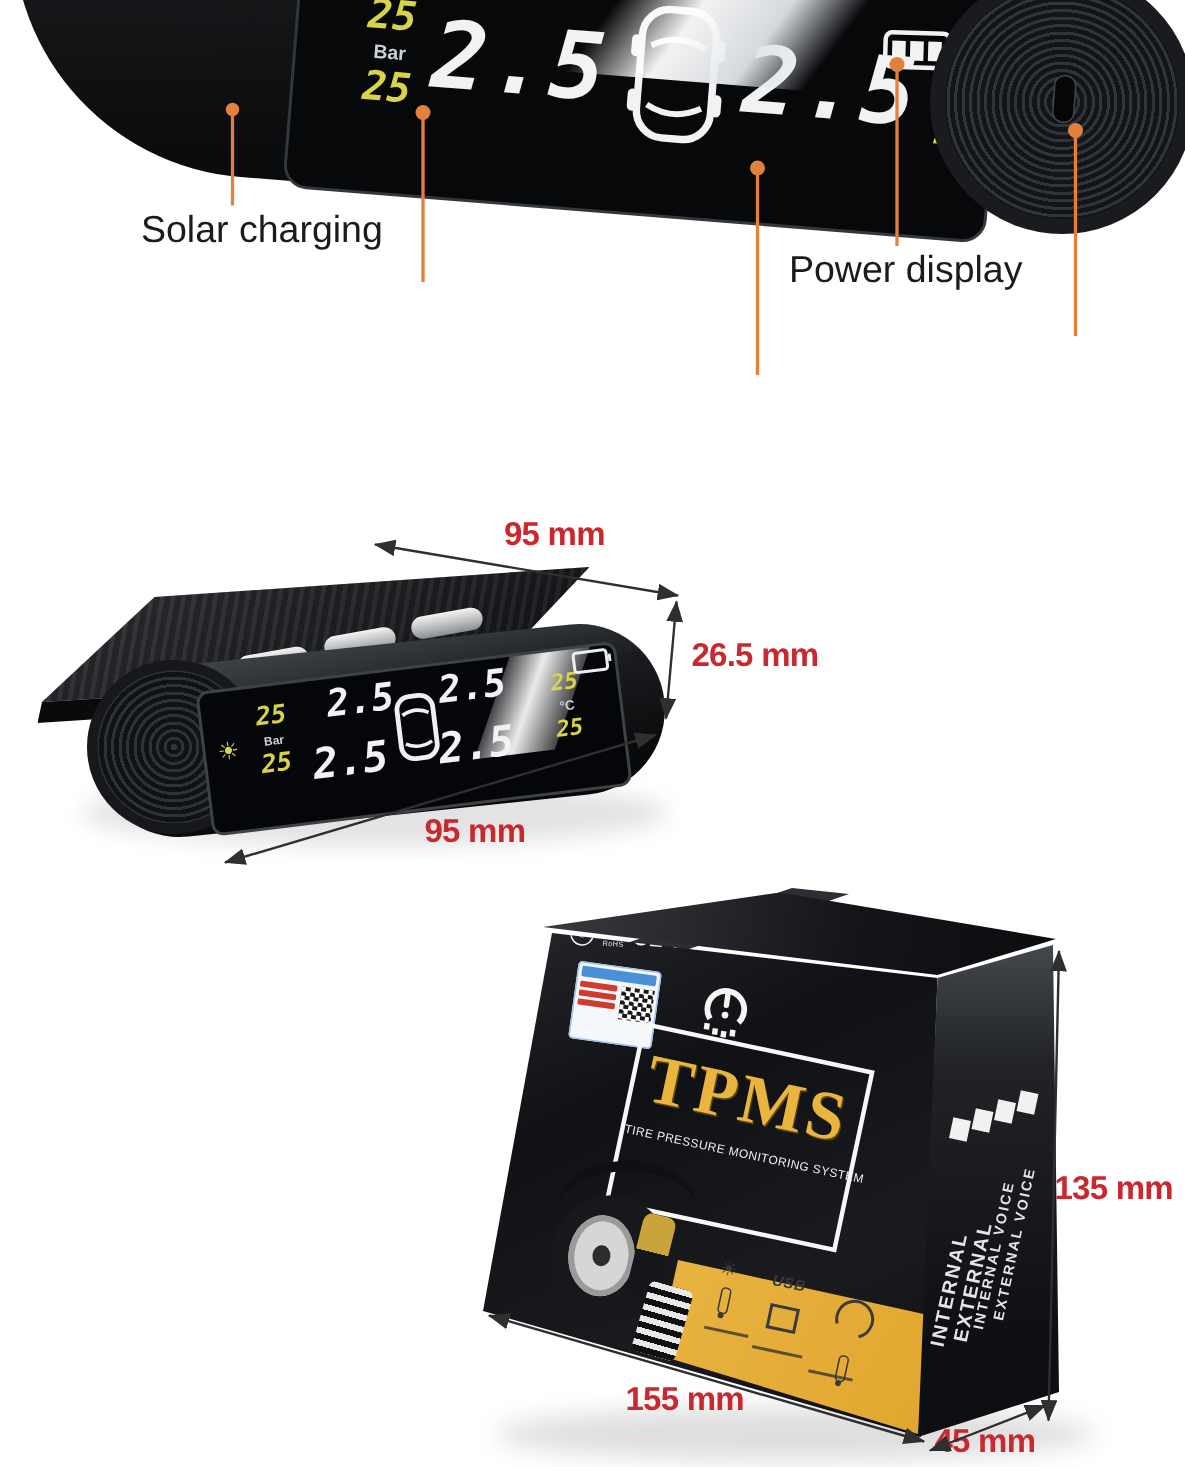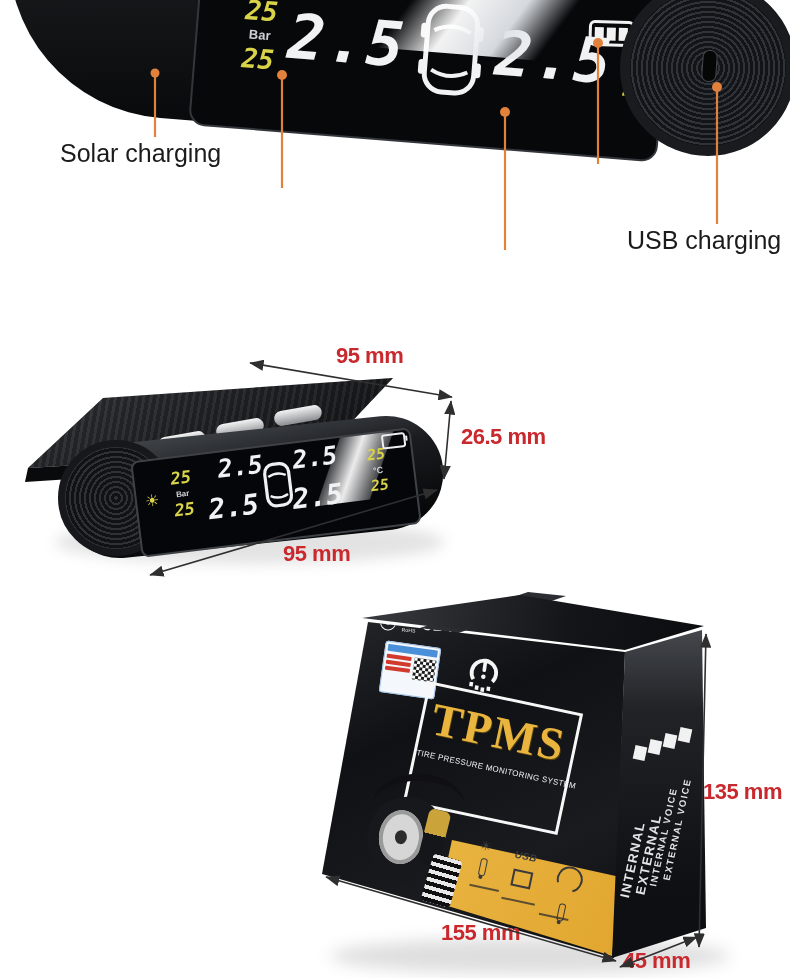--- a/index.html
+++ b/index.html
@@ -179,22 +179,22 @@
           <i></i>
           <i></i>
         </span>
     </div>
 
     <div class="t-gloss"></div>
     <div class="t-endcap"></div>
     <div class="t-usb"></div>
   </div>
 
-  <div class="callout-label" style="left:60px;top:139px;">Solar charging</div>
-  <div class="callout-label" style="left:627px;top:226px;">USB charging</div>
+  <div class="callout-label" style="left:94px;top:139px;">Solar charging</div>
+  <div class="callout-label" style="left:526px;top:166px;">Power display</div>
 
   <div>
     <div class="m-shadow"></div>
     <div class="m-panel"></div>
     <div class="m-panel-edge"></div>
     <div class="m-btn" style="left:158px;top:434px;"></div>
     <div class="m-btn" style="left:216px;top:421px;"></div>
     <div class="m-btn" style="left:274px;top:408px;"></div>
     <div class="m-body"></div>
     <div class="m-endcap"></div>
@@ -306,21 +306,21 @@
         <i style="left:59px;top:110px;"></i><i style="left:74px;top:104px;"></i>
       </span>
       <span class="side-label sl-big" style="left:26px;top:140px;height:135px;">INTERNAL</span>
       <span class="side-label sl-big" style="left:42px;top:132px;height:140px;">EXTERNAL</span>
       <span class="side-label sl-sm" style="left:58px;top:112px;height:152px;">INTERNAL VOICE</span>
       <span class="side-label sl-sm" style="left:72px;top:100px;height:158px;">EXTERNAL VOICE</span>
     </div>
   </div>
 
   <div class="dim-label" style="left:703px;top:779px;">135 mm</div>
-  <div class="dim-label" style="left:417px;top:920px;margin-left:24px;">155 mm</div>
+  <div class="dim-label" style="left:417px;top:920px;">155 mm</div>
   <div class="dim-label" style="left:623px;top:948px;">45 mm</div>
 
   <svg id="overlay" width="790" height="978">
     <defs>
       <marker id="ah" markerWidth="9" markerHeight="7" refX="8.5" refY="3.5" orient="auto-start-reverse">
         <path d="M0,0 L9,3.5 L0,7 Z" fill="#2f2f2f"></path>
       </marker>
     </defs>
 
     <circle class="callout-dot" cx="155" cy="73" r="4.5"></circle>

